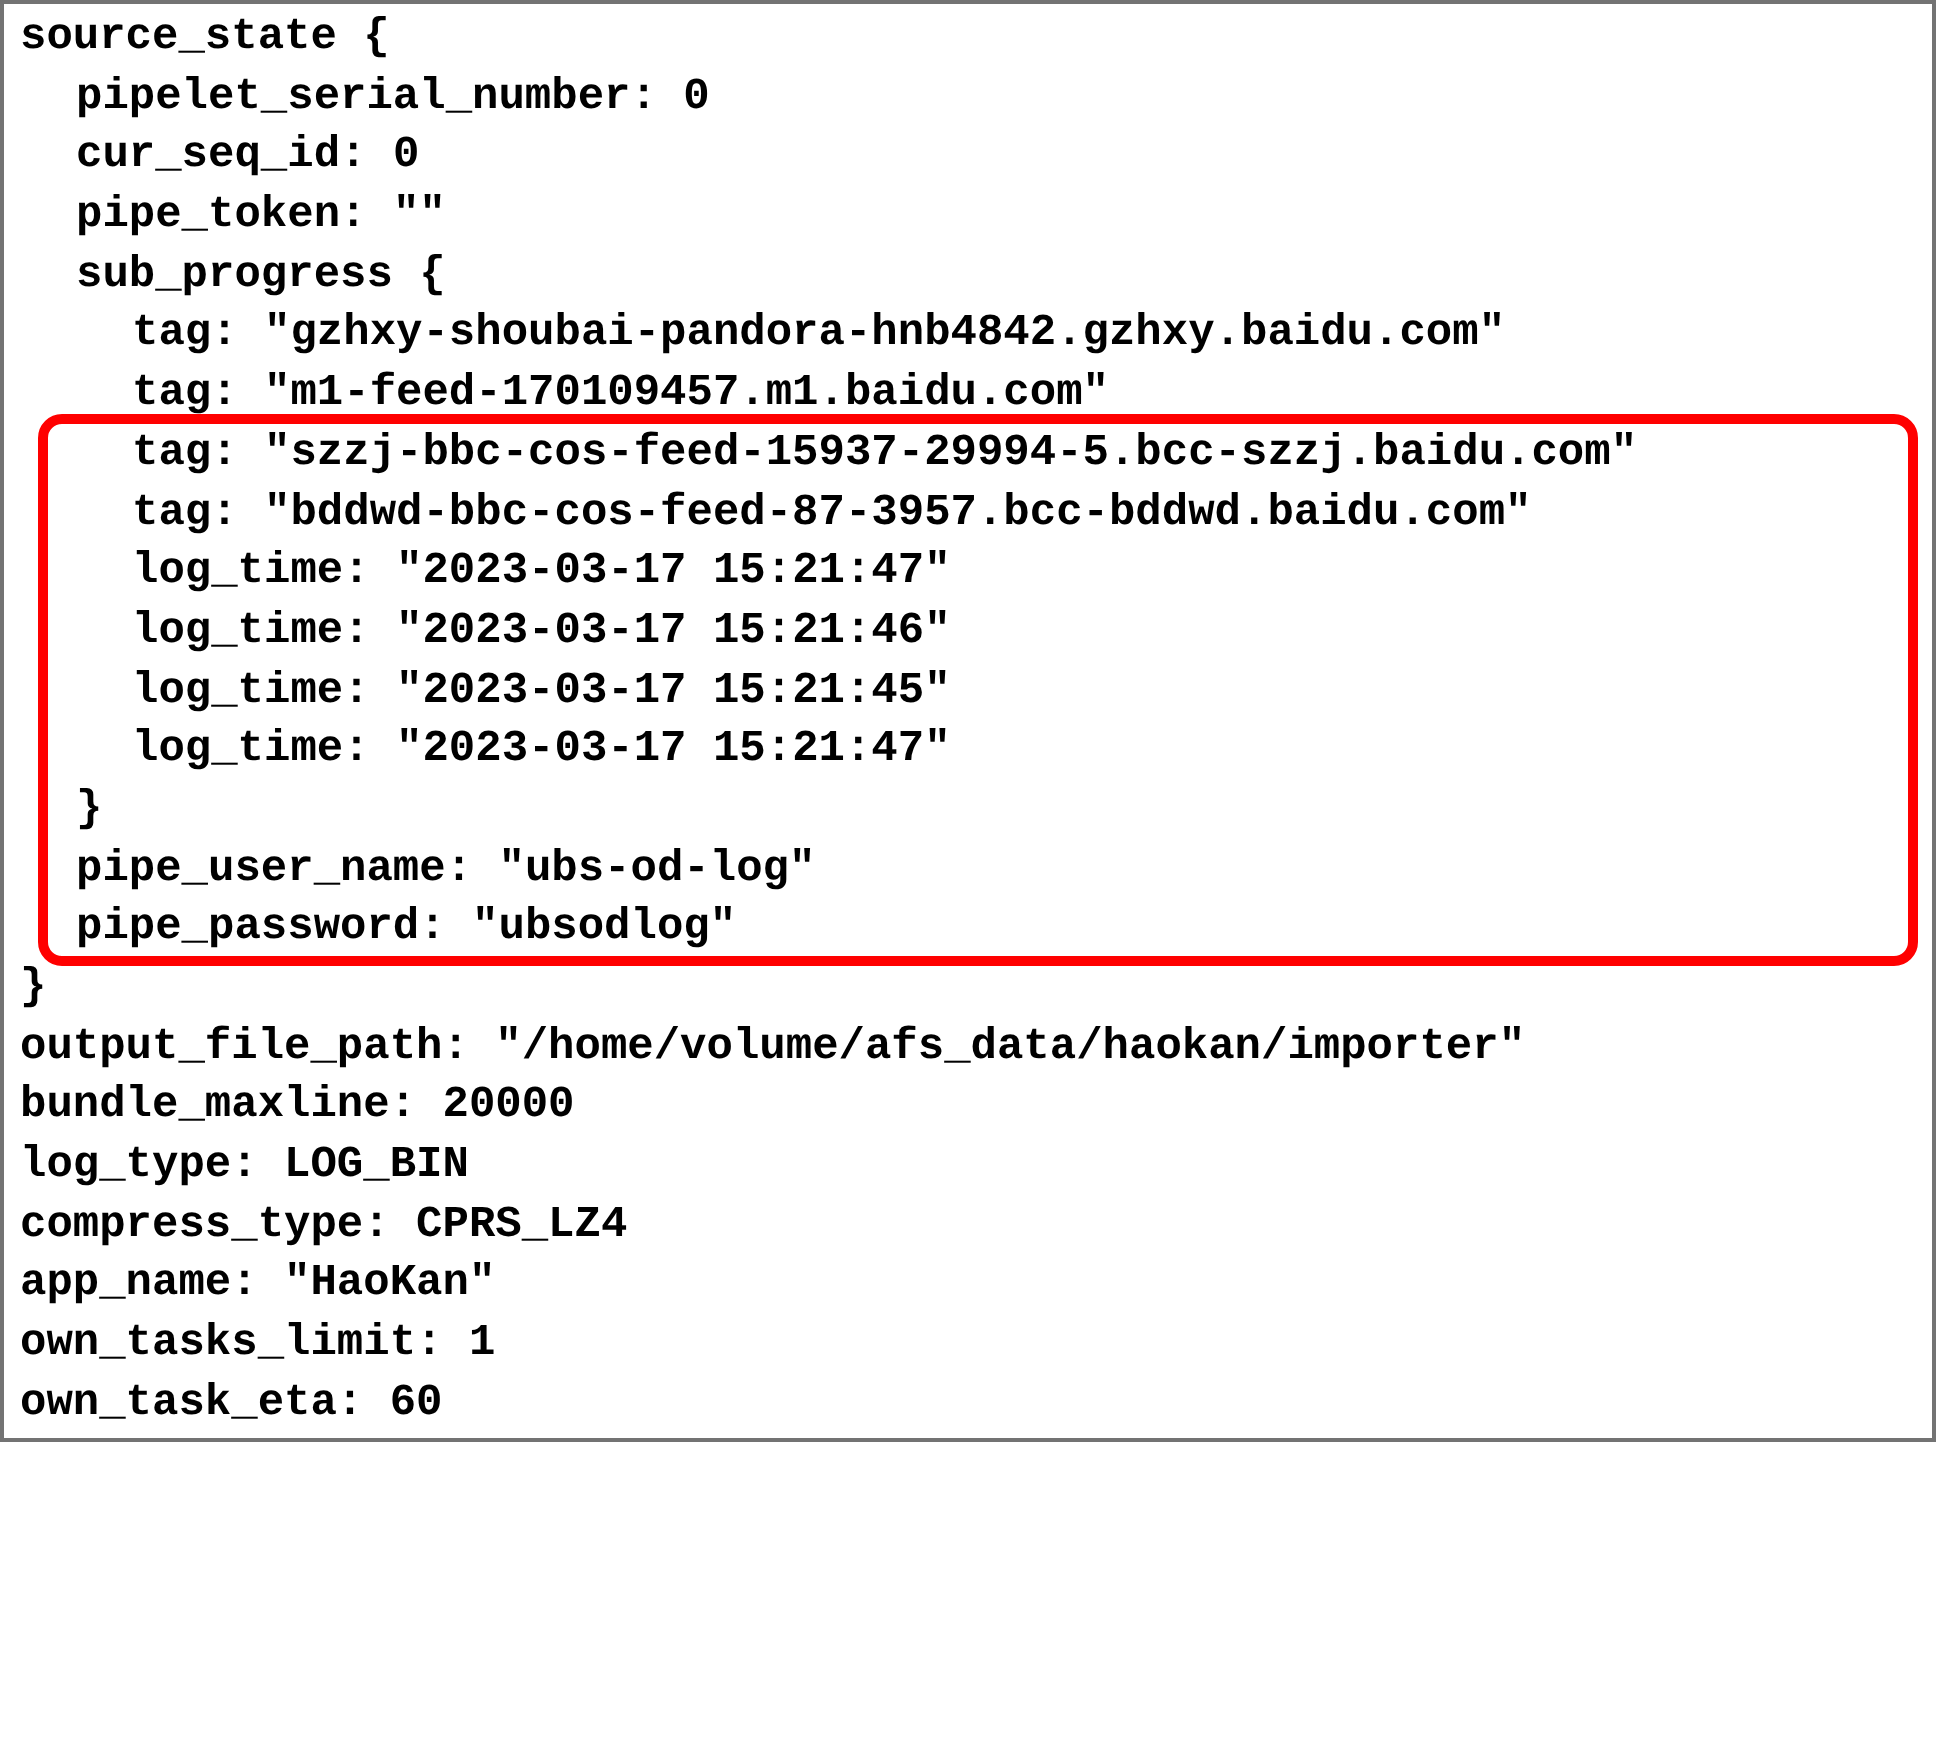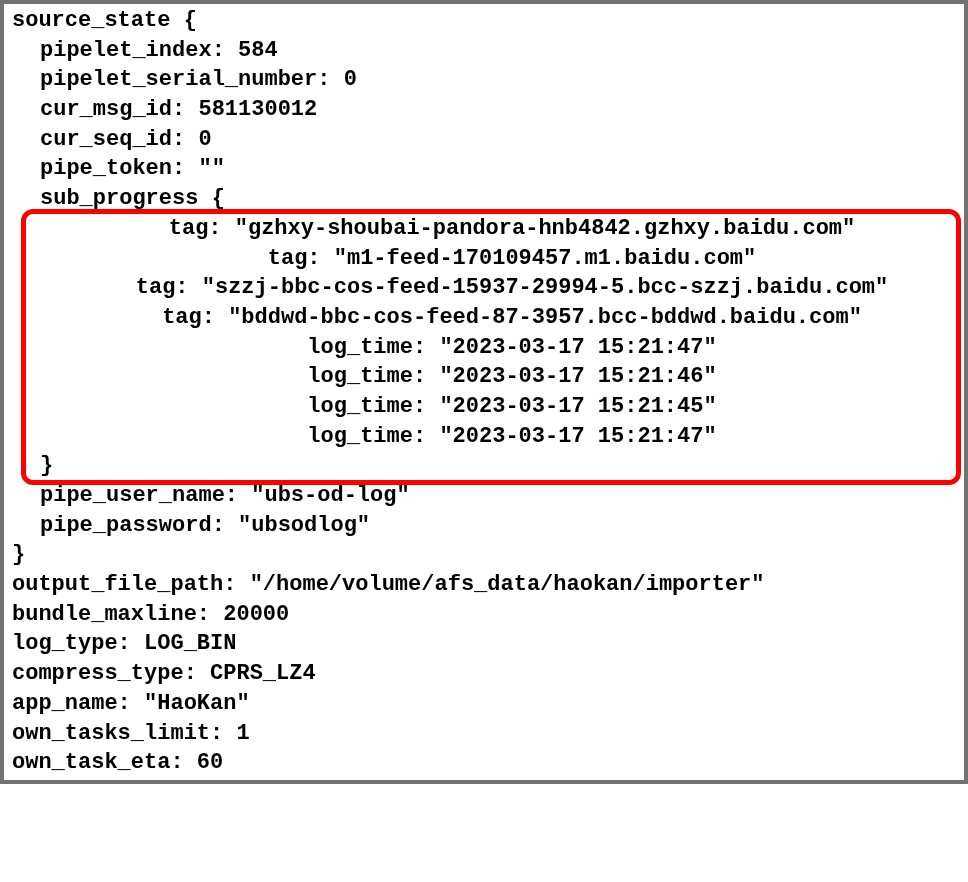--- a/index.html
+++ b/index.html
@@ -10,59 +10,56 @@
     body {
       font-family: "Courier New", Courier, monospace;
       font-size: 22px;
       font-weight: bold;
       line-height: 1.35;
       background: #ffffff;
       padding: 0;
       width: 968px;
     }
     .container {
-      border: 4px solid #737373;
+      border: 2px solid #737373;
       padding: 2px 8px 2px 8px;
       position: relative;
       white-space: nowrap;
       overflow: hidden;
     }
     .line {
       white-space: pre;
     }
     .indent-1 {
       padding-left: 28px;
     }
     .indent-2 {
       padding-left: 56px;
-      text-align: center;
     }
     .highlight-box {
       position: absolute;
       border: 5px solid #ff0000;
       border-radius: 12px;
       pointer-events: none;
       left: 17px;
       top: 205px;
       width: 940px;
       height: 276px;
     }
   </style>
 </head>
 <body>
 
 <div class="container">
   <div class="line"><span>source_state {</span></div>
 
 
-  <div class="line indent-1"><span>pipelet_index:</span> <span>584</span></div>
 
   <div class="line indent-1"><span>pipelet_serial_number:</span> <span>0</span></div>
 
-  <div class="line indent-1"><span>cur_msg_id:</span> <span>581130012</span></div>
 
   <div class="line indent-1"><span>cur_seq_id:</span> <span>0</span></div>
 
   <div class="line indent-1"><span>pipe_token:</span> <span>""</span></div>
 
   <div class="line indent-1"><span>sub_progress {</span></div>
 
   <div class="line indent-2"><span>tag:</span> <span>"gzhxy-shoubai-pandora-hnb4842.gzhxy.baidu.com"</span></div>
   <div class="line indent-2"><span>tag:</span> <span>"m1-feed-170109457.m1.baidu.com"</span></div>
   <div class="line indent-2"><span>tag:</span> <span>"szzj-bbc-cos-feed-15937-29994-5.bcc-szzj.baidu.com"</span></div>

